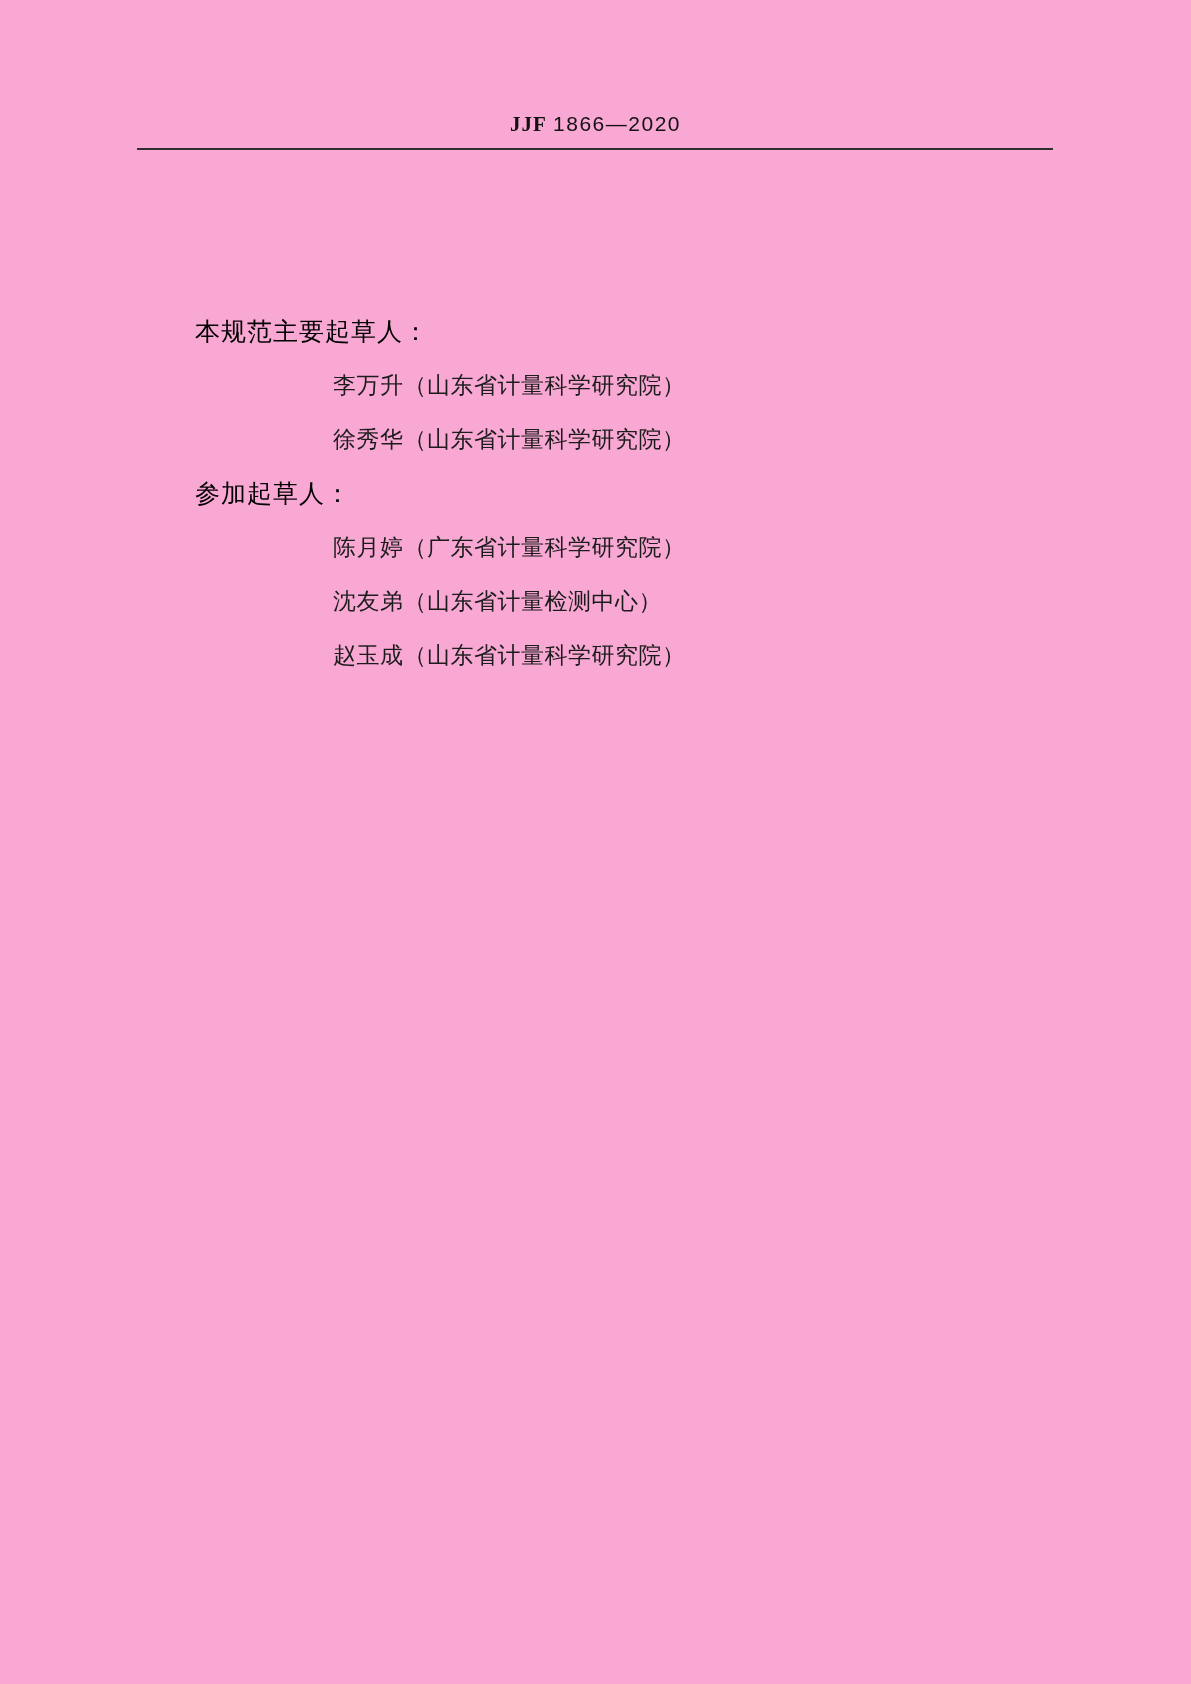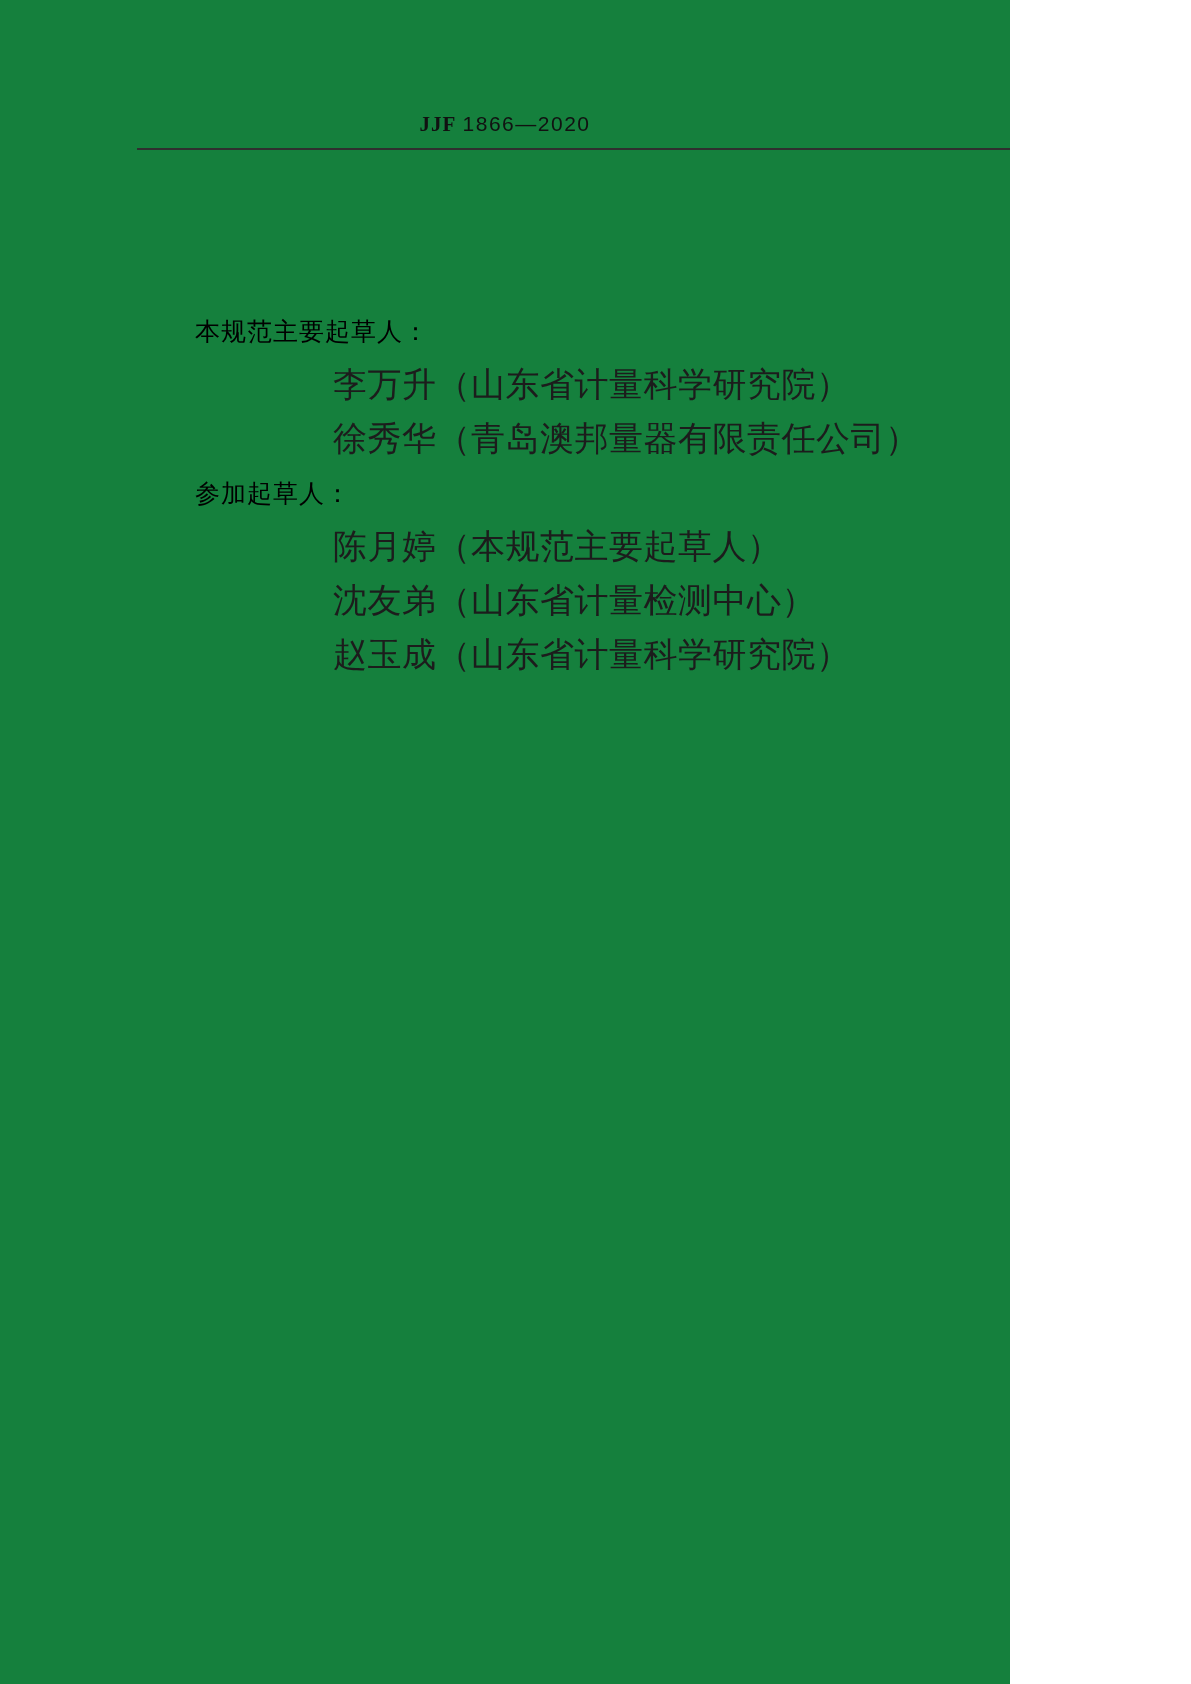--- a/index.html
+++ b/index.html
@@ -2,23 +2,23 @@
 <html><head>
 <meta charset="utf-8">
 <style>
   html, body {
     margin: 0;
     padding: 0;
     background: #ffffff;
   }
   .page {
     position: relative;
-    width: 1010px;
+    width: 1191px;
     height: 1684px;
-    background: #15803d;
+    background: #f9a8d4;
     overflow: hidden;
     font-family: "Liberation Serif", "DejaVu Serif", serif;
     color: #1a1a1a;
   }
   .running-head {
     position: absolute;
     top: 112px;
     left: 0;
     width: 100%;
     text-align: center;
@@ -61,21 +61,21 @@
     font-family: "Liberation Sans", "DejaVu Sans", sans-serif;
     font-weight: normal;
     font-size: 25px;
     letter-spacing: 1px;
     color: #000000;
   }
   .heading.heading-participants {
   }
   .member {
     padding-left: 333px;
-    font-size: 34px;
+    font-size: 23px;
     letter-spacing: 0.5px;
     color: #1c1c1c;
   }
 </style>
 </head>
 <body>
 
 <div class="page">
 
   <div class="running-head">
@@ -86,25 +86,25 @@
 
   <div class="head-rule"></div>
 
   <div class="doc-body">
 
     <div class="line heading">本规范主要起草人：</div>
 
     <div class="line member">李万升（山东省计量科学研究院）</div>
 
 
-    <div class="line member">徐秀华（青岛澳邦量器有限责任公司）</div>
+    <div class="line member">徐秀华（山东省计量科学研究院）</div>
 
     <div class="line heading heading-participants">参加起草人：</div>
 
-    <div class="line member">陈月婷（本规范主要起草人）</div>
+    <div class="line member">陈月婷（广东省计量科学研究院）</div>
 
     <div class="line member">沈友弟（山东省计量检测中心）</div>
 
     <div class="line member">赵玉成（山东省计量科学研究院）</div>
 
 
   </div>
 
 </div>
 

